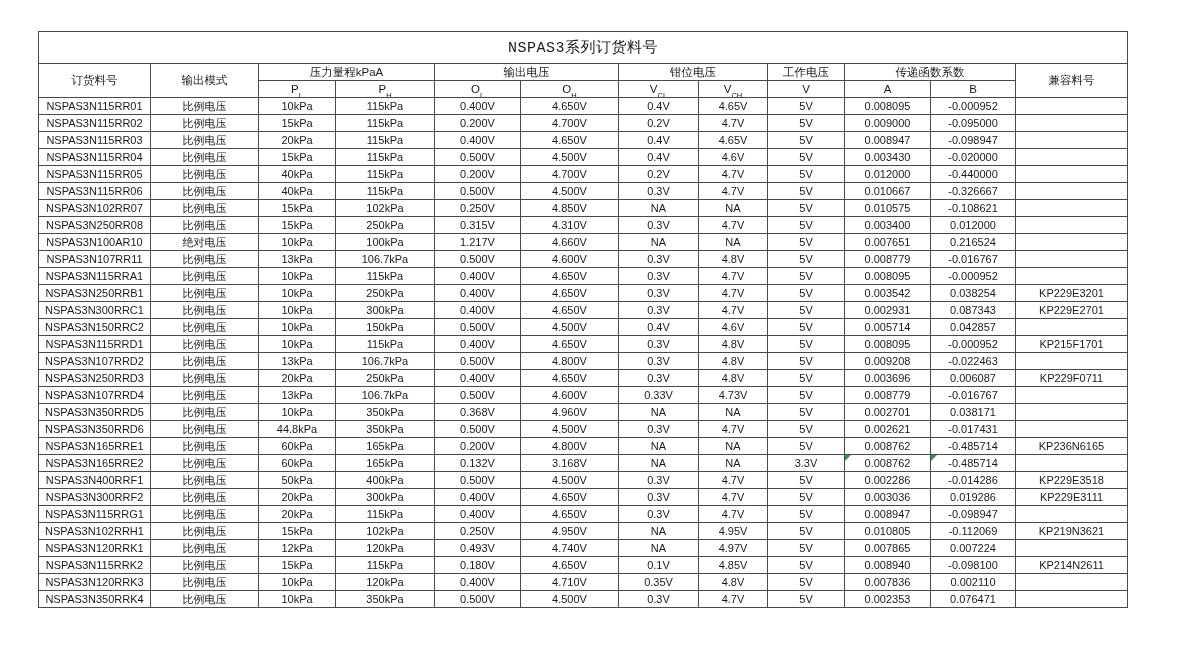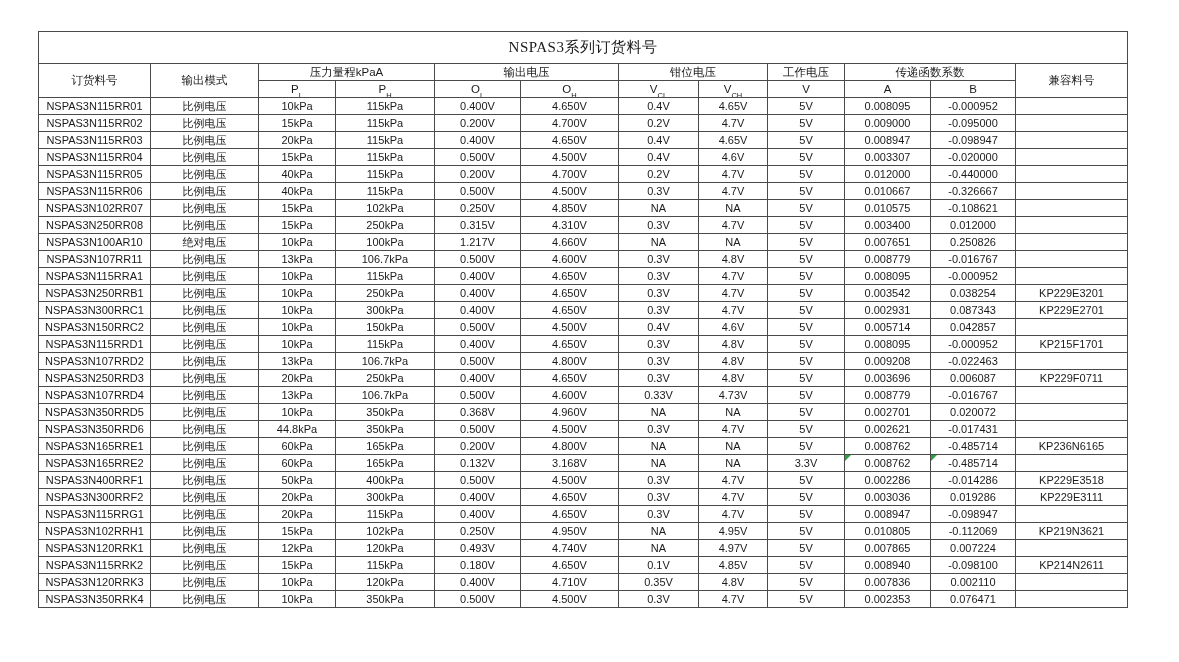--- a/index.html
+++ b/index.html
@@ -16,21 +16,21 @@
     background:#ffffff;
   }
   th, td {
     border:1px solid #4a4a4a;
     text-align:center; vertical-align:middle;
     padding:0 2px; position:relative;
     white-space:nowrap; overflow:hidden;
   }
   tr.title-row th {
     height:31px;
-    font-family:Liberation Serif, serif;
+    font-family:Liberation Mono, monospace;
     font-size:15px; font-weight:normal; letter-spacing:0.5px;
   }
   tr.head-row th { height:16px; font-size:11.5px; font-weight:normal; }
   tbody td { height:16px; font-size:11px; }
   sub { font-size:7.5px; position:relative; bottom:-2px; line-height:0; }
   td.flagged::before {
     content:""; position:absolute; left:0; top:0; width:0; height:0;
     border-style:solid; border-width:6px 6px 0 0;
     border-color:#2f9e44 transparent transparent transparent;
   }
@@ -126,21 +126,21 @@
         <tr>
     <td>NSPAS3N115RR04</td>
     <td>比例电压</td>
     <td>15kPa</td>
     <td>115kPa</td>
     <td>0.500V</td>
     <td>4.500V</td>
     <td>0.4V</td>
     <td>4.6V</td>
     <td>5V</td>
-    <td>0.003307</td>
+    <td>0.003430</td>
     <td>-0.020000</td>
     <td></td>
   </tr>
         <tr>
     <td>NSPAS3N115RR05</td>
     <td>比例电压</td>
     <td>40kPa</td>
     <td>115kPa</td>
     <td>0.200V</td>
     <td>4.700V</td>
@@ -197,21 +197,21 @@
     <td>NSPAS3N100AR10</td>
     <td>绝对电压</td>
     <td>10kPa</td>
     <td>100kPa</td>
     <td>1.217V</td>
     <td>4.660V</td>
     <td>NA</td>
     <td>NA</td>
     <td>5V</td>
     <td>0.007651</td>
-    <td>0.250826</td>
+    <td>0.216524</td>
     <td></td>
   </tr>
         <tr>
     <td>NSPAS3N107RR11</td>
     <td>比例电压</td>
     <td>13kPa</td>
     <td>106.7kPa</td>
     <td>0.500V</td>
     <td>4.600V</td>
     <td>0.3V</td>
@@ -337,21 +337,21 @@
     <td>NSPAS3N350RRD5</td>
     <td>比例电压</td>
     <td>10kPa</td>
     <td>350kPa</td>
     <td>0.368V</td>
     <td>4.960V</td>
     <td>NA</td>
     <td>NA</td>
     <td>5V</td>
     <td>0.002701</td>
-    <td>0.020072</td>
+    <td>0.038171</td>
     <td></td>
   </tr>
         <tr>
     <td>NSPAS3N350RRD6</td>
     <td>比例电压</td>
     <td>44.8kPa</td>
     <td>350kPa</td>
     <td>0.500V</td>
     <td>4.500V</td>
     <td>0.3V</td>

